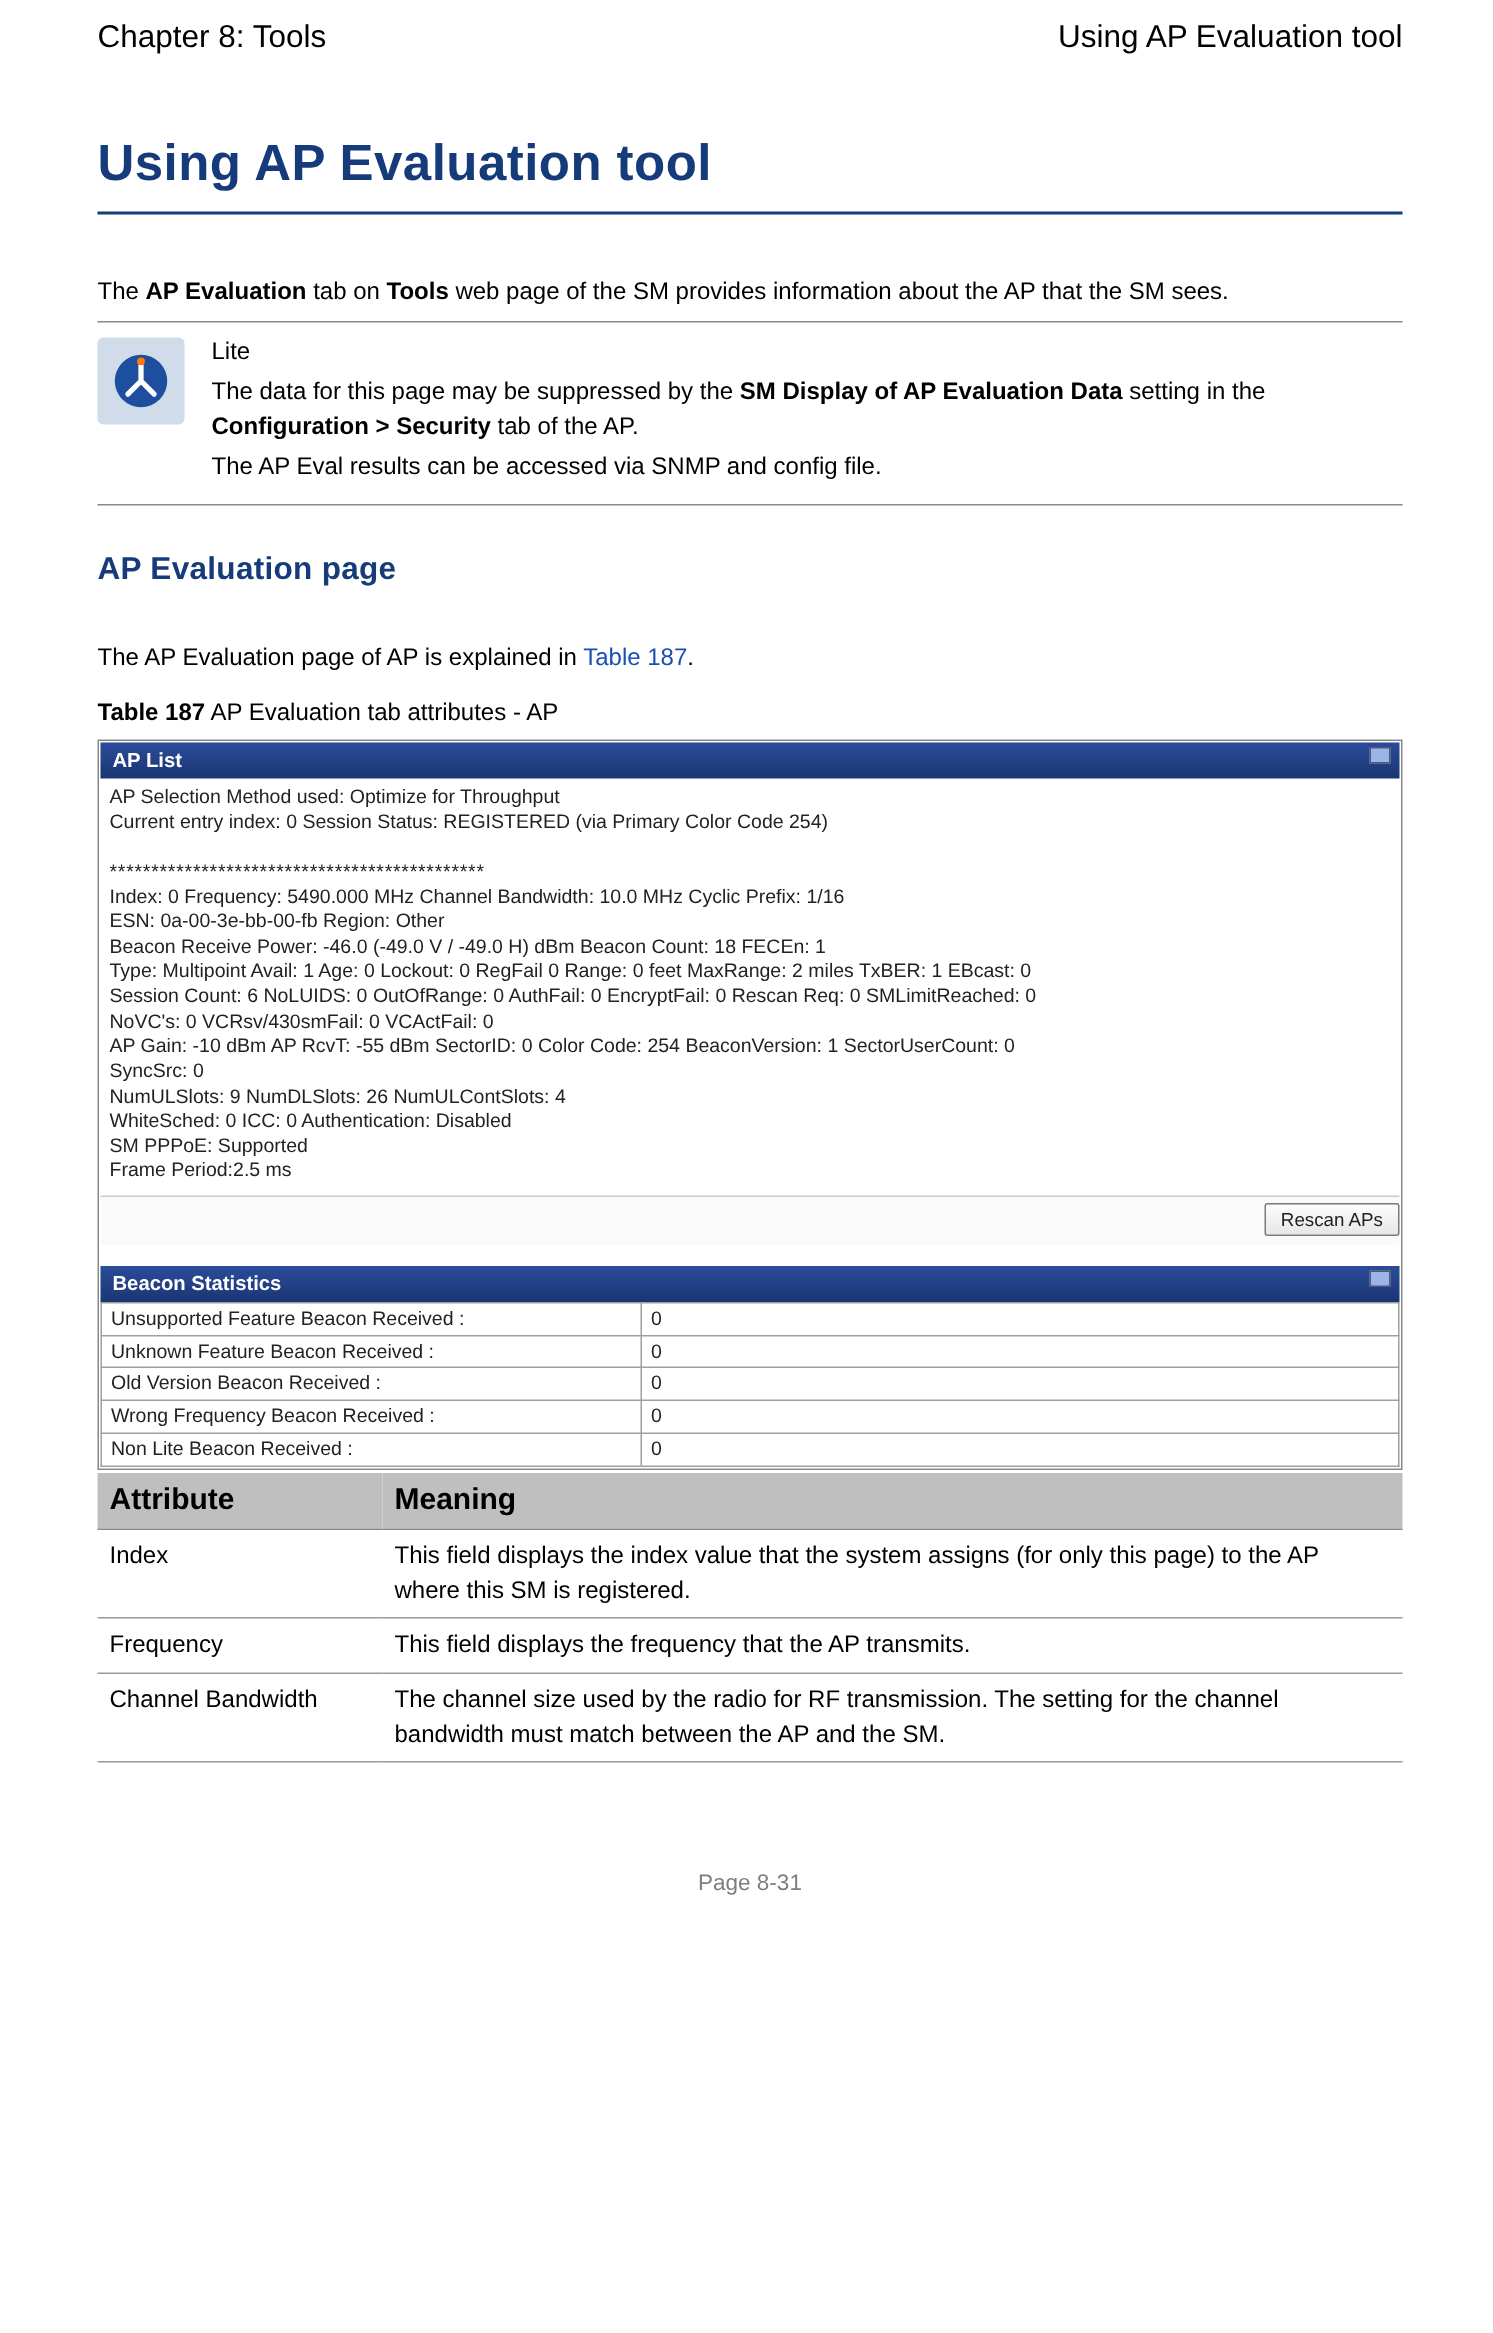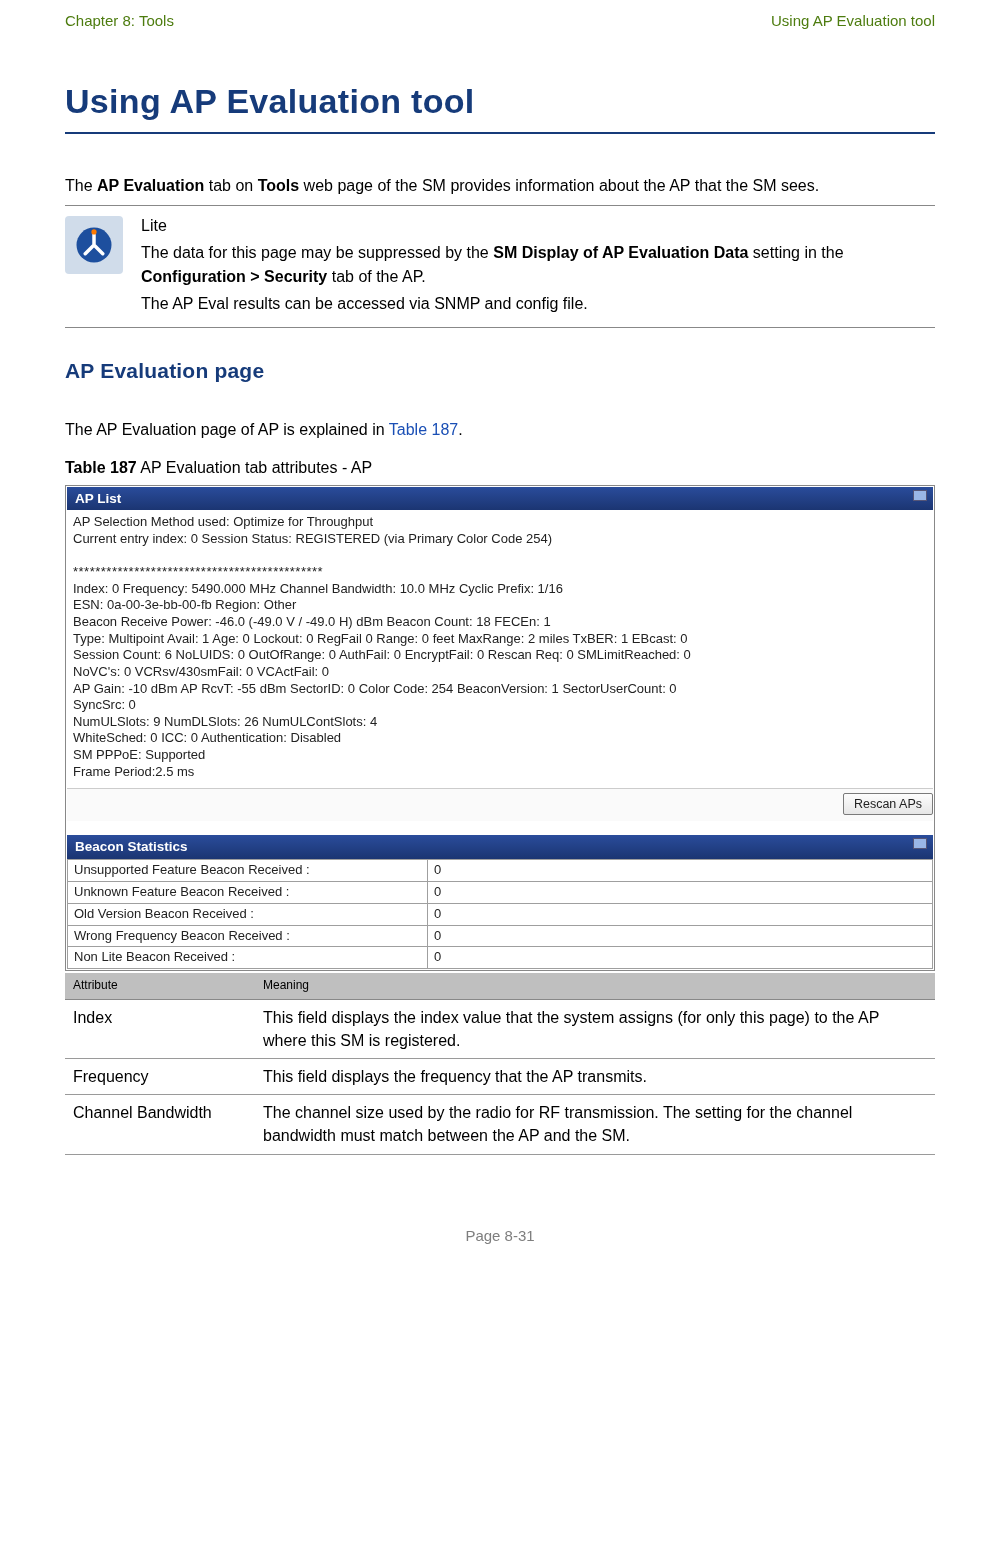--- a/index.html
+++ b/index.html
@@ -11,22 +11,22 @@
     color: #000;
     font-size: 16px;
     line-height: 1.45;
   }
   .page {
     padding: 10px 60px 20px 65px;
   }
   .header-row {
     display: flex;
     justify-content: space-between;
-    font-size: 15px;
-    color: #4d7c0f;
+    font-size: 21px;
+    color: #000000;
     margin-bottom: 45px;
   }
   .h1 {
     font-family: Arial, Helvetica, sans-serif;
     font-weight: bold;
     font-size: 34px;
     color: #163b7a;
     letter-spacing: 0.3px;
     margin-bottom: 6px;
   }
@@ -106,23 +106,23 @@
     border: 1px solid #9f9f9f;
     padding: 1px 6px;
     font-size: 13px;
   }
   .bs-table td:first-child { width: 360px; }
   .gap10 { height: 14px; }
   .attr-table { width:100%; border-collapse: collapse; margin-top:2px; }
   .attr-table th {
     background: #bfbfbf;
     text-align: left;
-    font-weight: normal;
+    font-weight: bold;
     padding: 4px 8px;
-    font-size: 12px;
+    font-size: 20px;
     border-bottom:1px solid #888;
   }
   .attr-table td {
     padding: 6px 8px;
     border-bottom: 1px solid #9a9a9a;
     vertical-align: top;
     font-size: 16px;
   }
   .attr-table td:first-child { width: 190px; }
   .footer {

